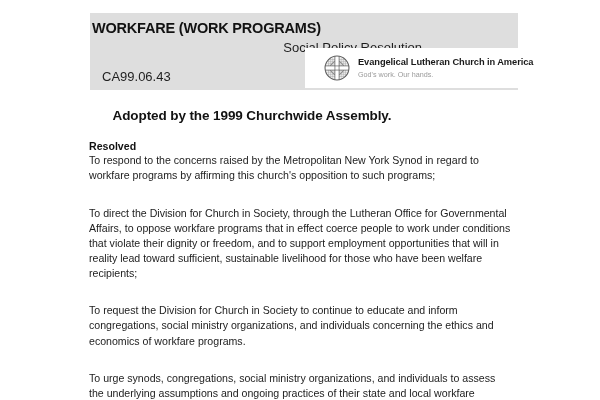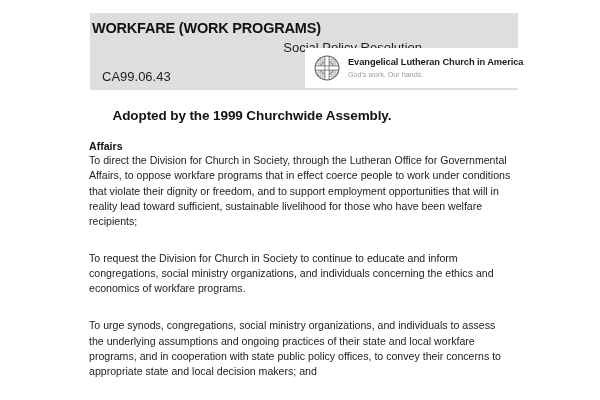--- a/index.html
+++ b/index.html
@@ -63,21 +63,21 @@
   
   .logo-box {
     position: absolute;
     left: 305px;
     top: 48px;
     width: 230px;
     height: 40px;
     background: #ffffff;
     display: flex;
     align-items: center;
-    padding-left: 9px;
+    padding-left: 19px;
     box-sizing: border-box;
   }
   .logo-mark {
     width: 26px;
     height: 26px;
     flex: 0 0 26px;
     display: block;
   }
   .logo-words {
     margin-left: 8px;
@@ -185,17 +185,18 @@
   </span>
   <span class="logo-words">
     <span class="logo-name">Evangelical Lutheran Church in America</span>
     <span class="logo-tagline">God's work. Our hands.</span>
   </span>
 </div>
 
 <div class="adopted-line">Adopted by the 1999 Churchwide Assembly.</div>
 
 <div class="body-col">
-  <div class="resolved-label">Affairs</div>
+  <div class="resolved-label">Resolved</div>
+  <p class="para">To respond to the concerns raised by the Metropolitan New York Synod in regard to workfare programs by affirming this church's opposition to such programs;</p>
   <p class="para">To direct the Division for Church in Society, through the Lutheran Office for Governmental Affairs, to oppose workfare programs that in effect coerce people to work under conditions that violate their dignity or freedom, and to support employment opportunities that will in reality lead toward sufficient, sustainable livelihood for those who have been welfare recipients;</p>
   <p class="para">To request the Division for Church in Society to continue to educate and inform congregations, social ministry organizations, and individuals concerning the ethics and economics of workfare programs.</p>
   <p class="para">To urge synods, congregations, social ministry organizations, and individuals to assess the underlying assumptions and ongoing practices of their state and local workfare programs, and in cooperation with state public policy offices, to convey their concerns to appropriate state and local decision makers; and</p>
 </div>
 
 </body></html>

